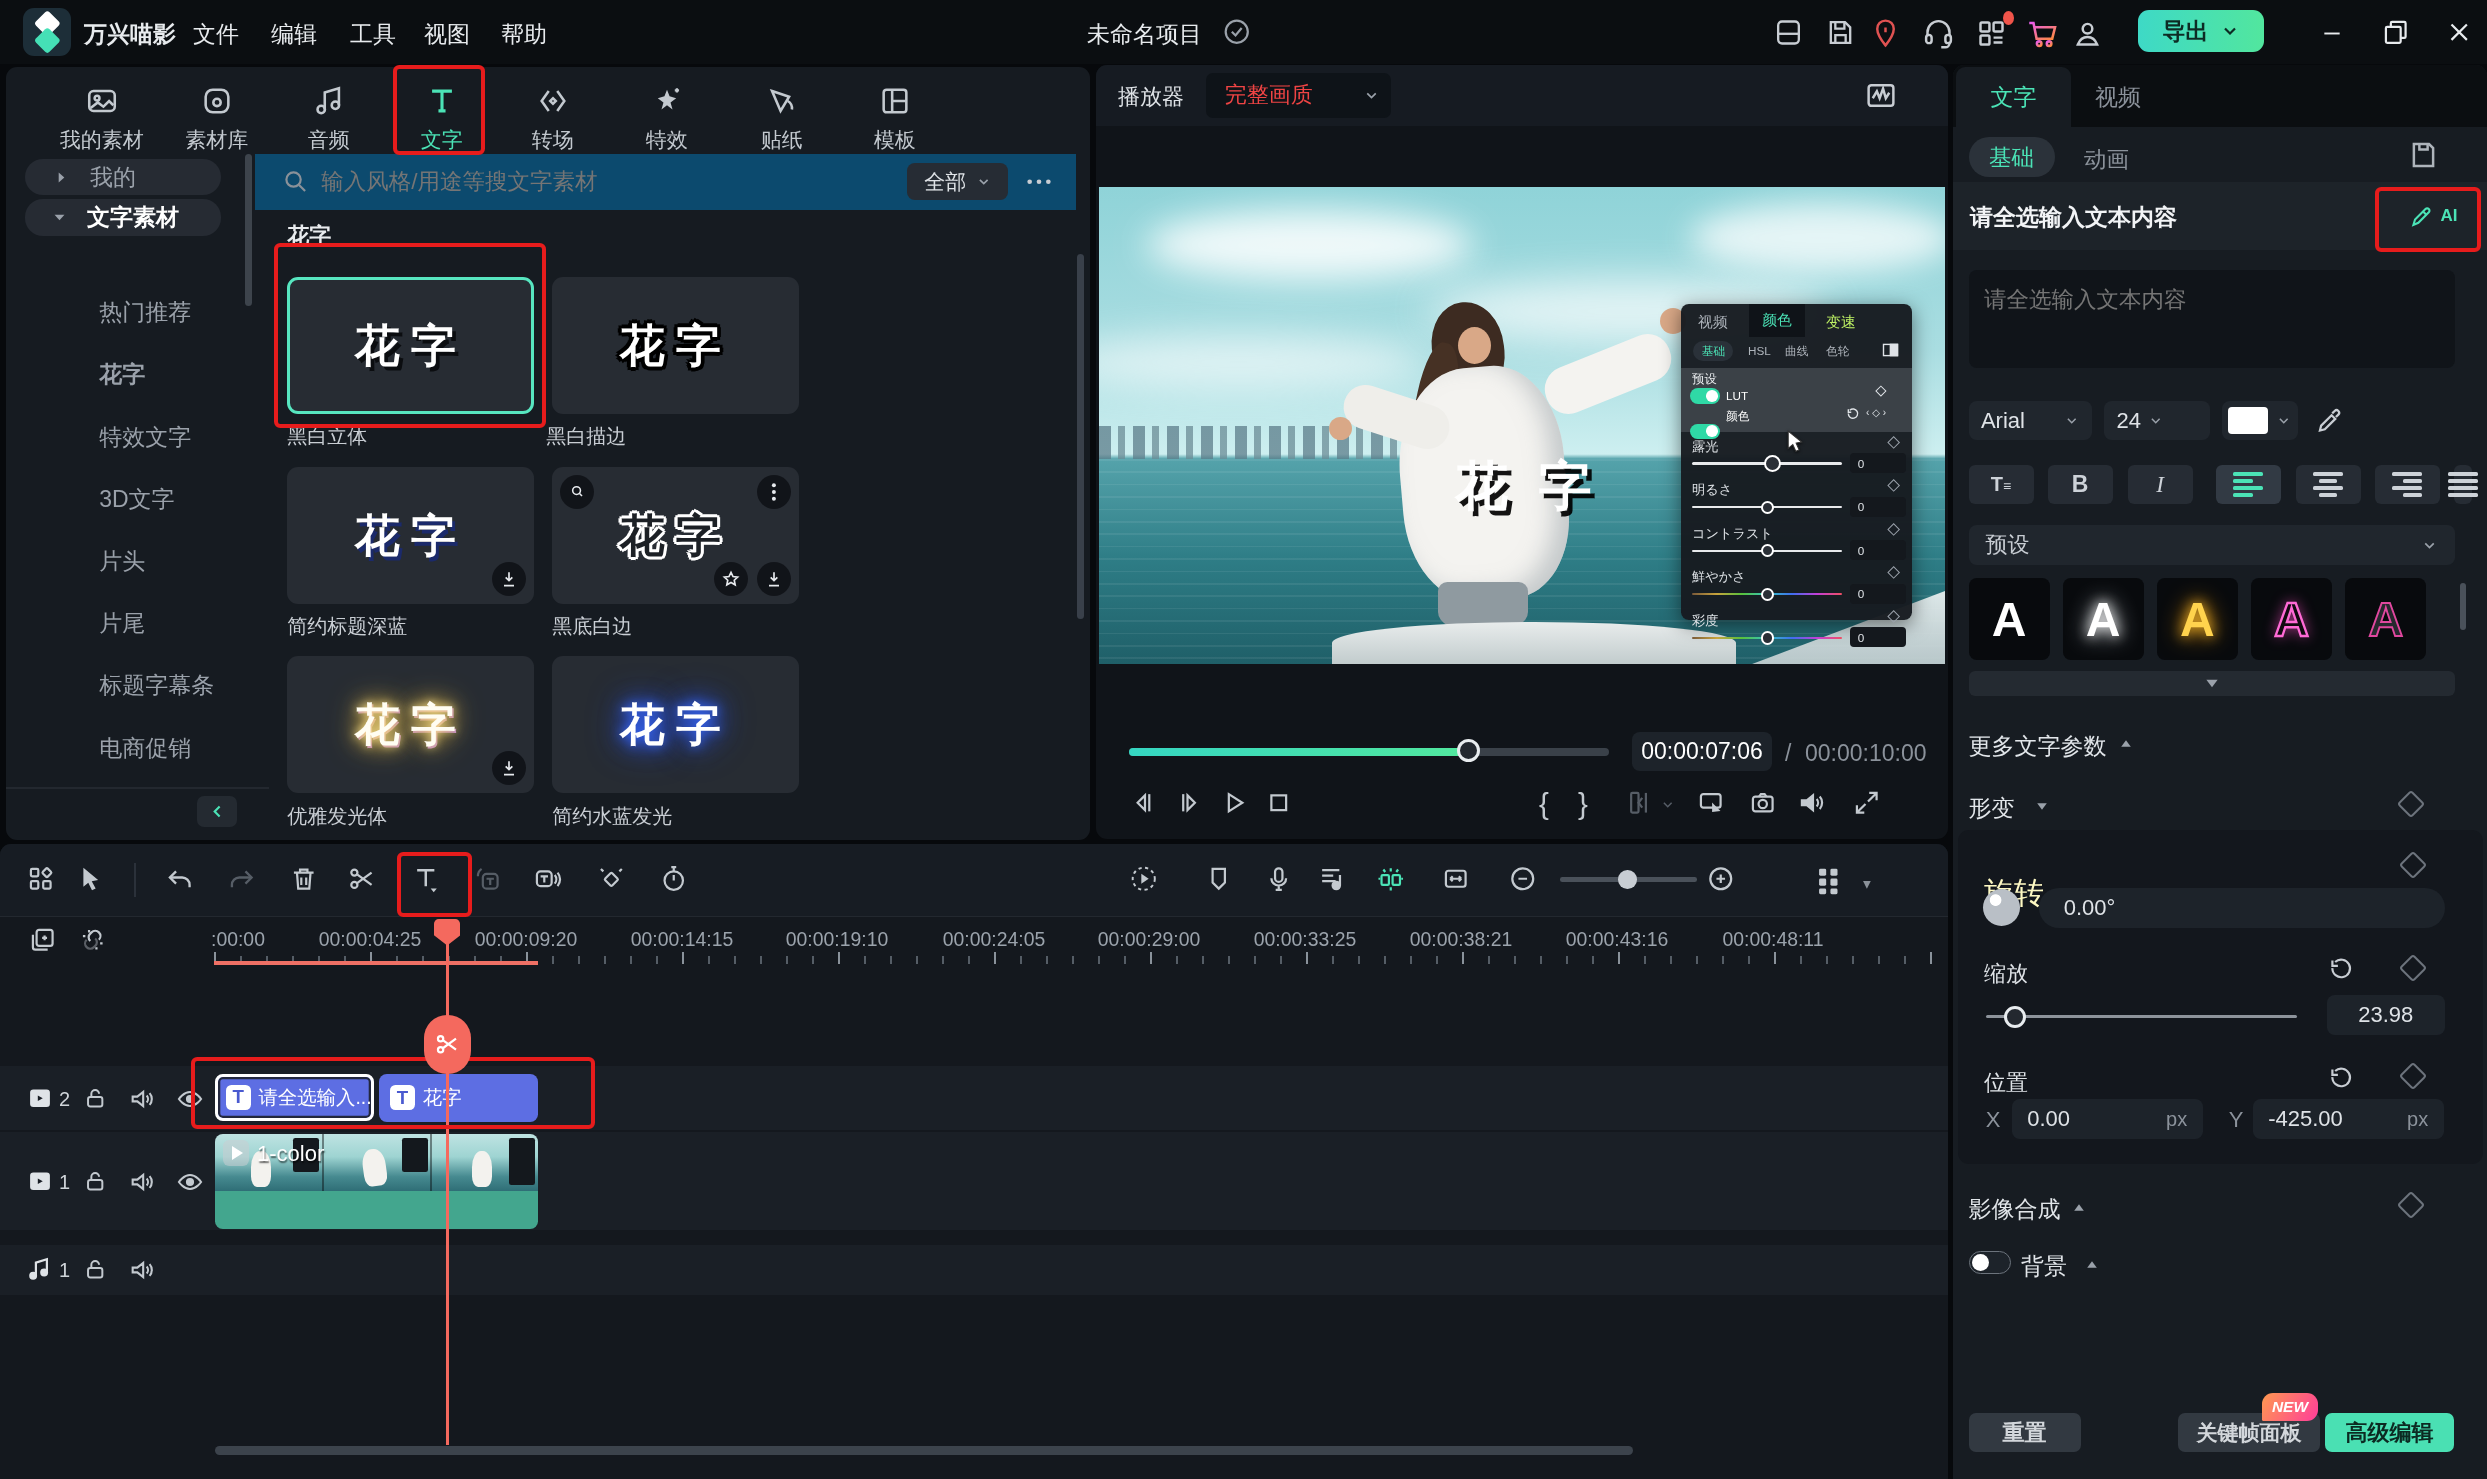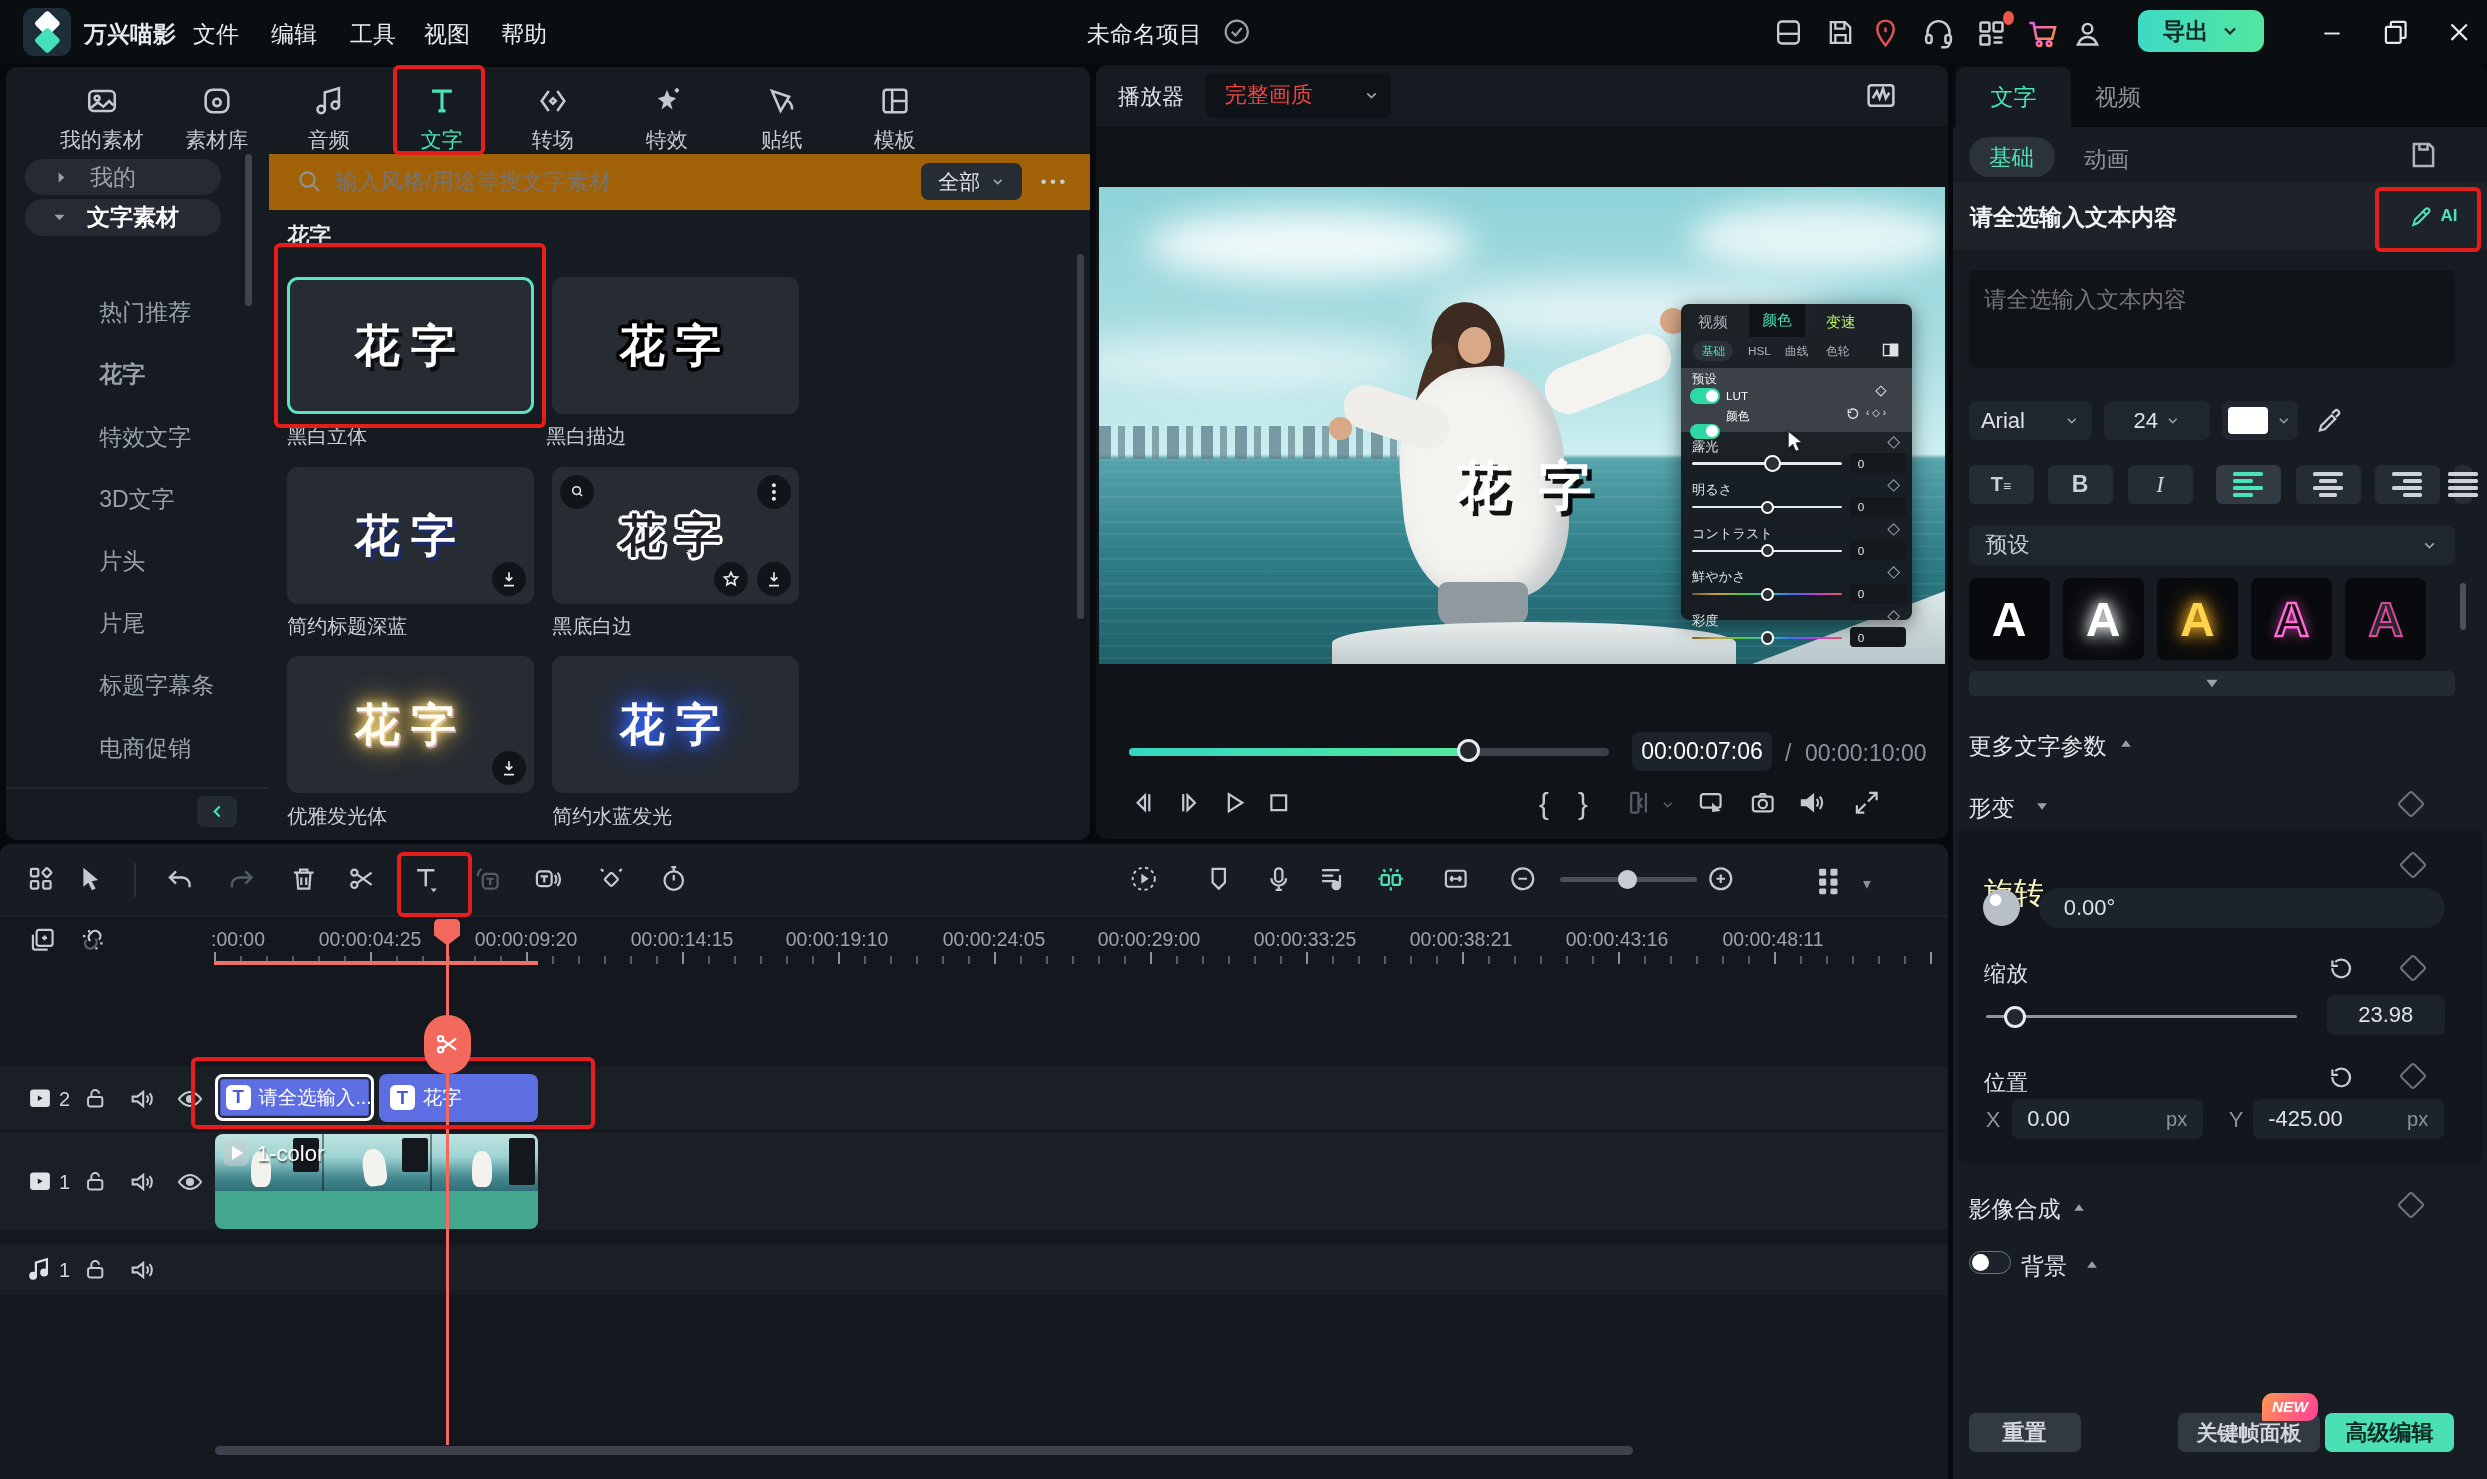--- a/index.html
+++ b/index.html
@@ -266,21 +266,21 @@
     <div class="abs" style="left:239px;top:87px;width:7px;height:152px;background:#3d444c;border-radius:3.9px;"></div>
     <div class="abs" style="left:0;top:720px;width:263px;height:1.6px;background:#23282f;"></div>
     <div class="abs" style="left:191px;top:729px;width:40px;height:31px;background:#242a31;border-radius:7px;display:flex;align-items:center;justify-content:center;">
       <span class="ic" style="width:17px;height:17px;color:#4be3b6;">
           <svg viewBox="0 0 24 24" fill="none" stroke="currentColor" stroke-width="3">
             <path d="M15 5l-7 7 7 7"></path>
           </svg>
         </span>
     </div>
 
-    <div class="abs" style="left:263px;top:87px;width:821px;height:56px;background:#a16207;">
+    <div class="abs" style="left:249px;top:87px;width:821px;height:56px;background:#0c4a6e;">
       <span class="ic" style="position:absolute;left:26.4px;top:14px;width:26.4px;height:26.4px;color:#8a9199;">
           <svg viewBox="0 0 24 24" fill="none" stroke="currentColor" stroke-width="2">
             <circle cx="10.5" cy="10.5" r="6.5"></circle>
             <path d="M15.5 15.5L21 21"></path>
           </svg>
         </span>
       <input style="position: absolute; left: 64px; top: 7.8px; width: 544px; height: 40px; background: transparent; border: 0px; outline: 0px; color: rgb(199, 204, 210); font-size: 22.5px;" placeholder="输入风格/用途等搜文字素材">
       <div class="abs pill" style="left:652px;top:9.3px;width:101px;height:37px;display:flex;align-items:center;justify-content:center;gap:9.3px;">
         <span style="font-size:21px;color:#dfe3e7;">全部</span>
         <span class="ic" style="width:15.5px;height:15.5px;color:#9aa1aa;">
@@ -605,21 +605,21 @@
     <textarea style="position: absolute; left: 15.5px; top: 205px; width: 486px; height: 98px; background: rgb(16, 20, 25); border: 0px; border-radius: 7.8px; resize: none; outline: 0px; color: rgb(199, 204, 210); font-size: 22.5px; padding: 14px 15.5px;" placeholder="请全选输入文本内容"></textarea>
 
     <div class="abs valbox" style="left:15.5px;top:336px;width:123px;height:39px;background:#20262d;justify-content:space-between;padding:0 12.4px;">
       <span style="font-size:22px;color:#dfe3e7;">Arial</span>
       <span class="ic" style="width:15.5px;height:15.5px;color:#9aa1aa;">
           <svg viewBox="0 0 24 24" fill="none" stroke="currentColor" stroke-width="2.4">
             <path d="M6 9l6 6 6-6"></path>
           </svg>
         </span>
     </div>
-    <div class="abs valbox" style="left:151px;top:336px;width:106px;height:39px;background:#20262d;justify-content:center;padding:0 12.4px;gap:7px;">
+    <div class="abs valbox" style="left:151px;top:336px;width:106px;height:39px;background:#20262d;justify-content:flex-start;padding:0 12.4px;gap:7px;">
       <span style="font-size:22px;color:#dfe3e7;">24</span>
       <span class="ic" style="width:15.5px;height:15.5px;color:#9aa1aa;">
           <svg viewBox="0 0 24 24" fill="none" stroke="currentColor" stroke-width="2.4">
             <path d="M6 9l6 6 6-6"></path>
           </svg>
         </span>
     </div>
     <div class="abs valbox" style="left:269px;top:336px;width:76px;height:39px;background:#20262d;padding:0 6.2px;justify-content:space-between;">
       <span style="display:block;width:40px;height:26.4px;background:#fff;border-radius:3.9px;"></span>
       <span class="ic" style="width:15.5px;height:15.5px;color:#9aa1aa;">

